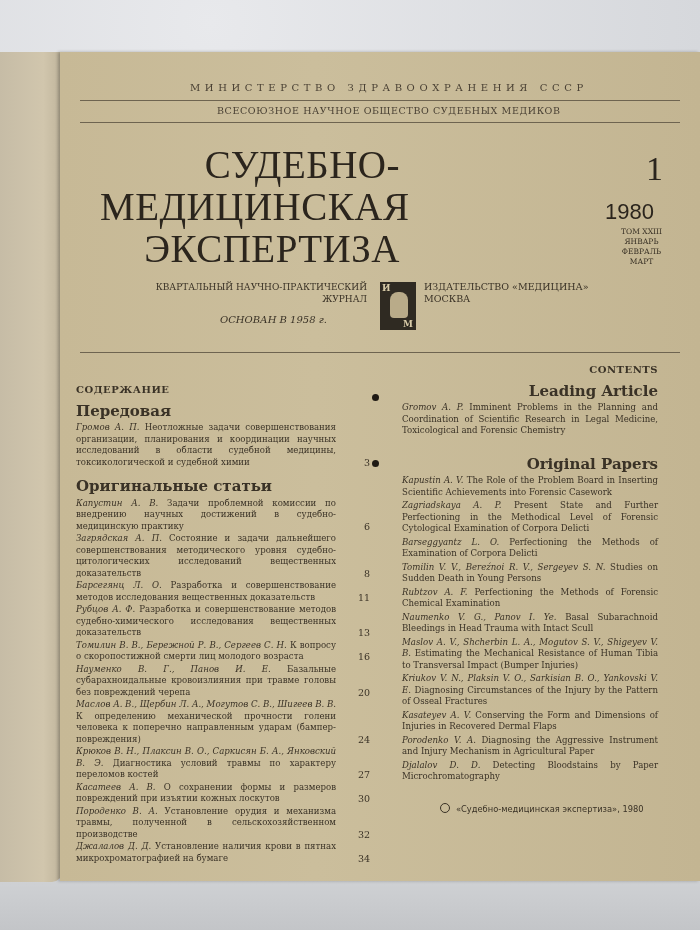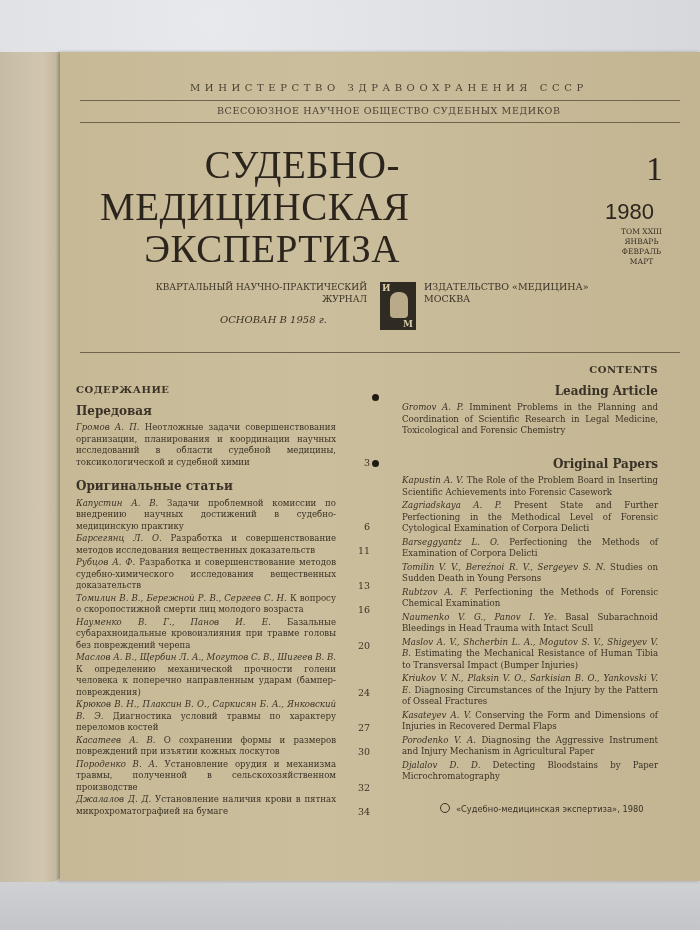--- a/index.html
+++ b/index.html
@@ -39,21 +39,21 @@
   .logo span{position:absolute;color:#d8cba8;font-size:9px;font-weight:bold;}
   .logo .l1{left:2px;top:1px;}
   .logo .l2{right:3px;bottom:1px;}
   .logo .face{position:absolute;left:10px;top:10px;width:18px;height:26px;
     background:#b9ab89;border-radius:8px 8px 4px 4px;}
   .publisher{position:absolute;left:364px;top:229px;font-size:9.5px;line-height:12px;}
   .col{position:absolute;font-size:8.6px;line-height:11.5px;}
   .ru{left:16px;top:320px;width:260px;margin-top:12px;}
   .en{left:342px;top:312px;width:256px;}
   .sec-head{font-weight:bold;font-size:10px;margin-bottom:10px;letter-spacing:.5px;}
-  .sub-head{font-weight:bold;font-size:12px;margin:6px 0 5px;}
+  .sub-head{font-weight:bold;font-size:15px;margin:6px 0 5px;}
   .en .sub-head,.en .sec-head{text-align:right;}
   .entry{position:relative;text-align:justify;padding-left:0;margin-bottom:1px;}
   .entry .au{font-style:italic;}
   .entry .pg{position:absolute;right:-34px;bottom:0;font-size:9.5px;width:22px;text-align:right;}
   .en .entry{margin-bottom:2px;}
   .gap{height:6px;}
   .bullet{position:absolute;width:7px;height:7px;border-radius:50%;background:#1f1a14;}
   .copyright{position:absolute;left:380px;top:751px;font-size:8.3px;font-family:"DejaVu Sans",sans-serif;}
   .copyright .c{display:inline-block;width:8px;height:8px;border:1.5px solid #3a3226;border-radius:50%;
     vertical-align:-1px;margin-right:6px;}
@@ -107,20 +107,21 @@
   <div class="col ru">
     <div class="sec-head">СОДЕРЖАНИЕ</div>
     <div class="sub-head">Передовая</div>
     <div id="ru-sec0">
         <div class="entry"><span class="au">Громов А. П.</span> <span>Неотложные задачи совершенствования организации, планирования и координации научных исследований в области судебной медицины, токсикологической и судебной химии</span><span class="pg">3</span></div>
       </div>
     <div class="gap"></div>
     <div class="sub-head">Оригинальные статьи</div>
     <div id="ru-sec1">
         <div class="entry"><span class="au">Капустин А. В.</span> <span>Задачи проблемной комиссии по внедрению научных достижений в судебно-медицинскую практику</span><span class="pg">6</span></div>
+        <div class="entry"><span class="au">Загрядская А. П.</span> <span>Состояние и задачи дальнейшего совершенствования методического уровня судебно-цитологических исследований вещественных доказательств</span><span class="pg">8</span></div>
         <div class="entry"><span class="au">Барсегянц Л. О.</span> <span>Разработка и совершенствование методов исследования вещественных доказательств</span><span class="pg">11</span></div>
         <div class="entry"><span class="au">Рубцов А. Ф.</span> <span>Разработка и совершенствование методов судебно-химического исследования вещественных доказательств</span><span class="pg">13</span></div>
         <div class="entry"><span class="au">Томилин В. В., Бережной Р. В., Сергеев С. Н.</span> <span>К вопросу о скоропостижной смерти лиц молодого возраста</span><span class="pg">16</span></div>
         <div class="entry"><span class="au">Науменко В. Г., Панов И. Е.</span> <span>Базальные субарахноидальные кровоизлияния при травме головы без повреждений черепа</span><span class="pg">20</span></div>
         <div class="entry"><span class="au">Маслов А. В., Щербин Л. А., Могутов С. В., Шигеев В. В.</span> <span>К определению механической прочности голени человека к поперечно направленным ударам (бампер-повреждения)</span><span class="pg">24</span></div>
         <div class="entry"><span class="au">Крюков В. Н., Плаксин В. О., Саркисян Б. А., Янковский В. Э.</span> <span>Диагностика условий травмы по характеру переломов костей</span><span class="pg">27</span></div>
         <div class="entry"><span class="au">Касатеев А. В.</span> <span>О сохранении формы и размеров повреждений при изъятии кожных лоскутов</span><span class="pg">30</span></div>
         <div class="entry"><span class="au">Породенко В. А.</span> <span>Установление орудия и механизма травмы, полученной в сельскохозяйственном производстве</span><span class="pg">32</span></div>
         <div class="entry"><span class="au">Джалалов Д. Д.</span> <span>Установление наличия крови в пятнах микрохроматографией на бумаге</span><span class="pg">34</span></div>
       </div>

